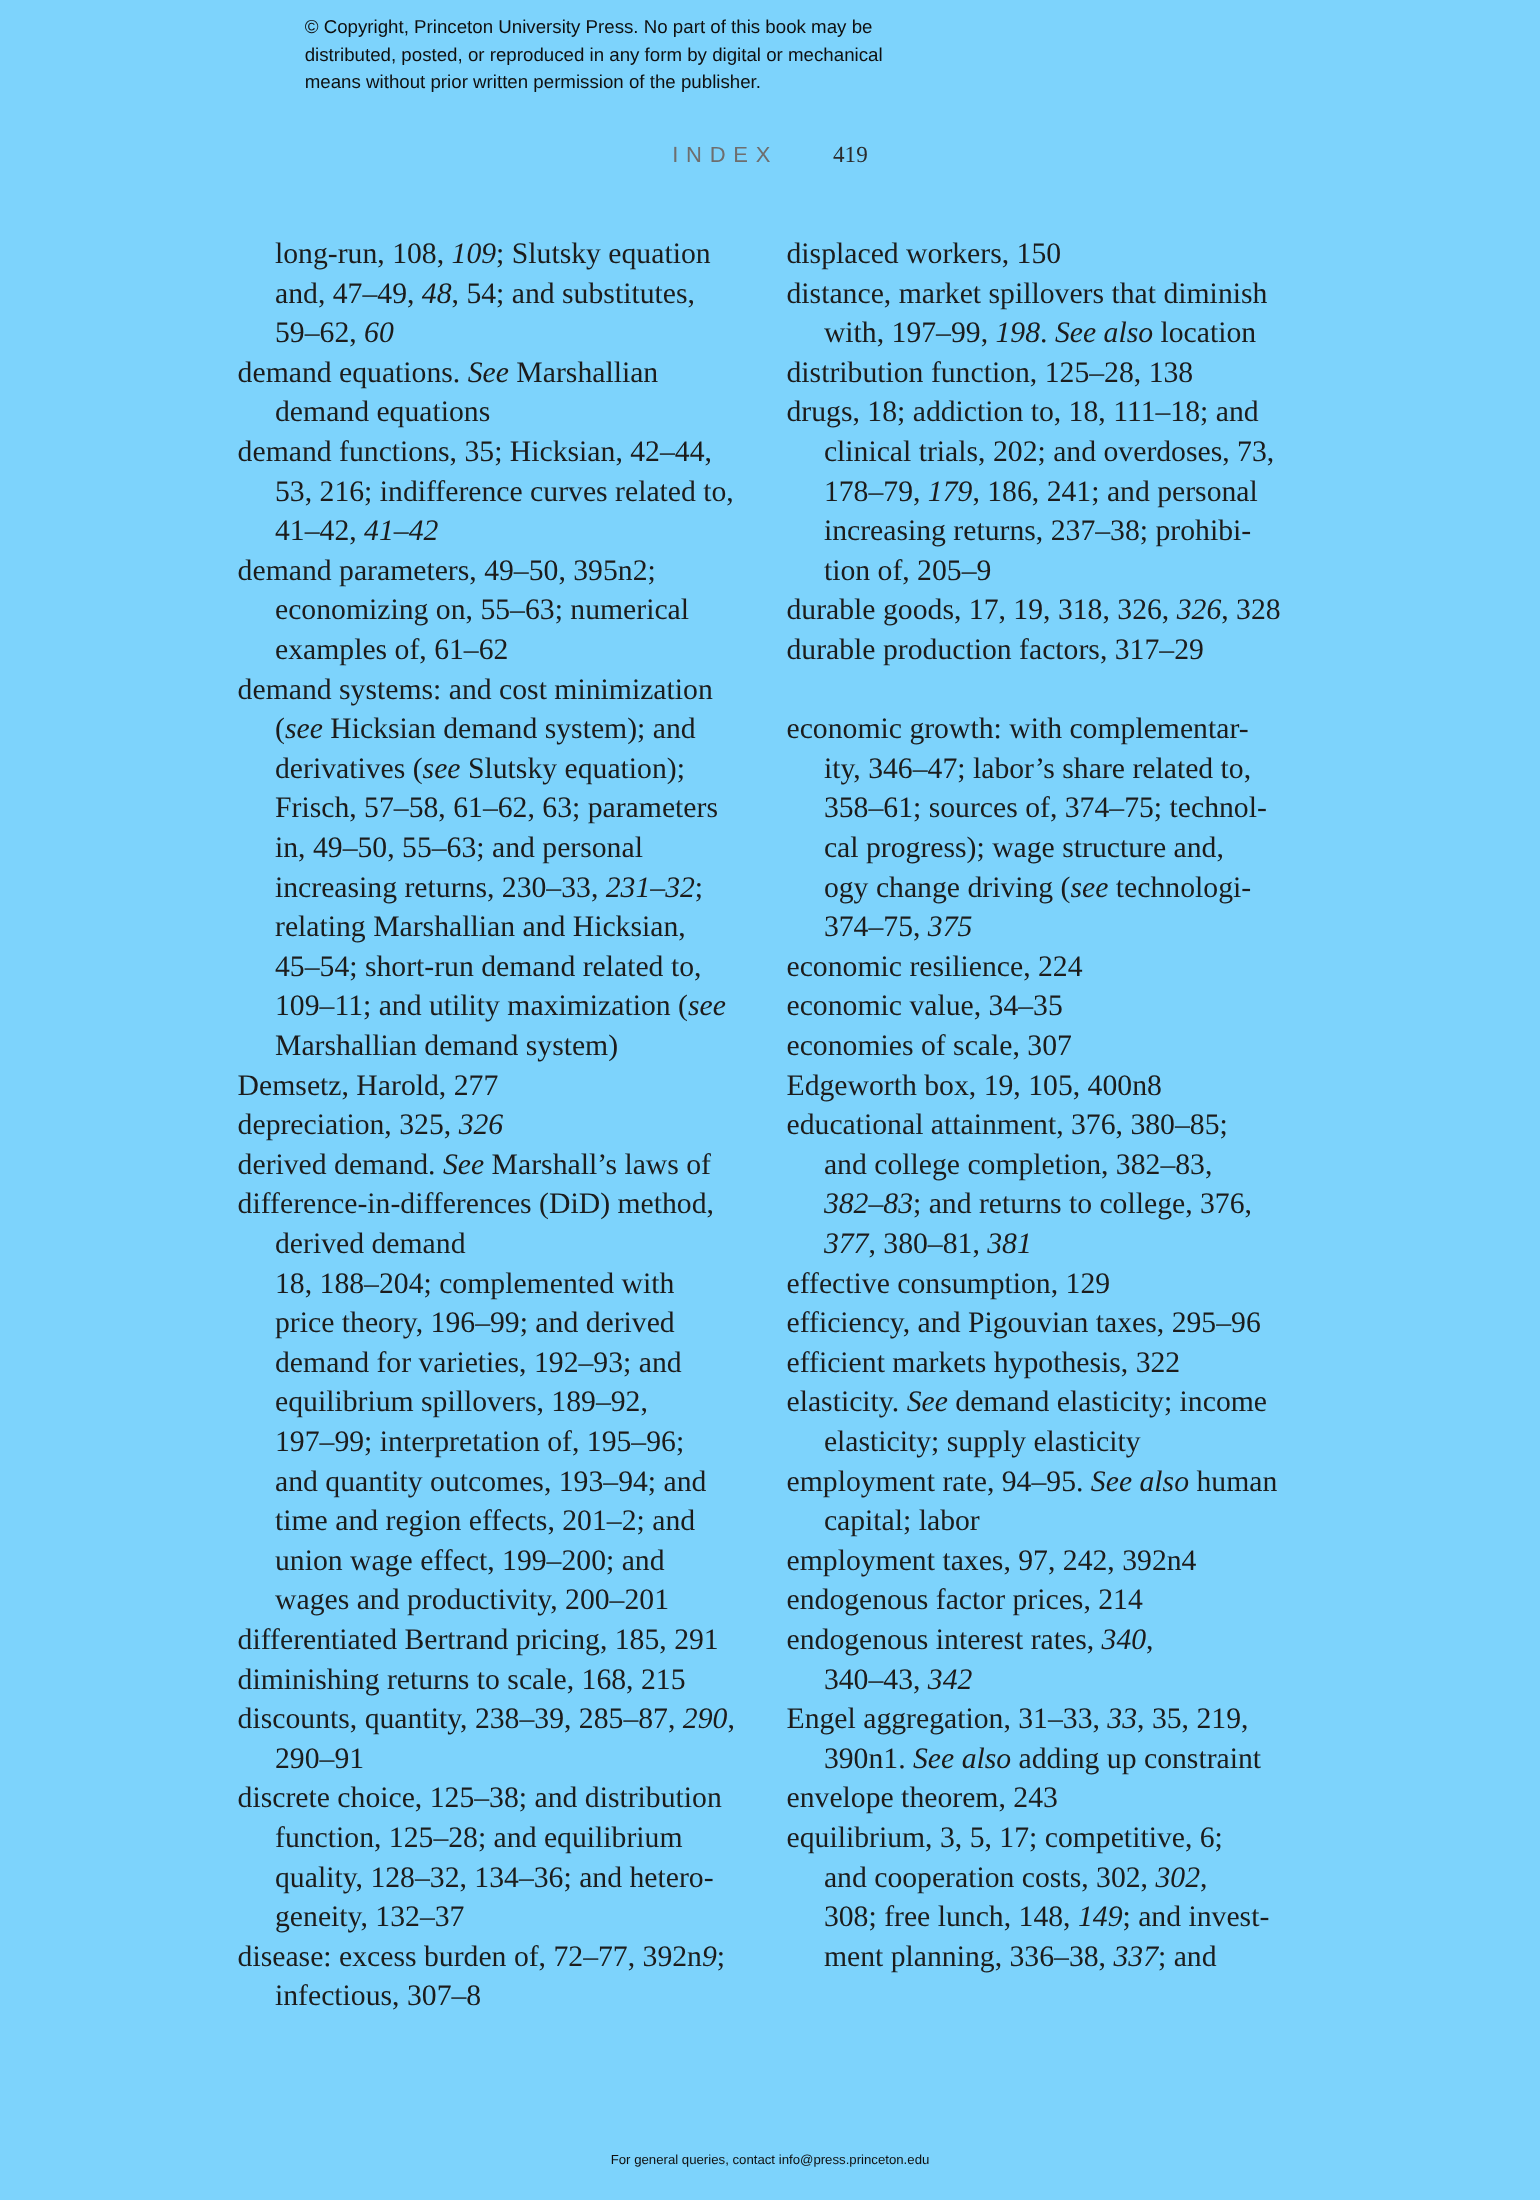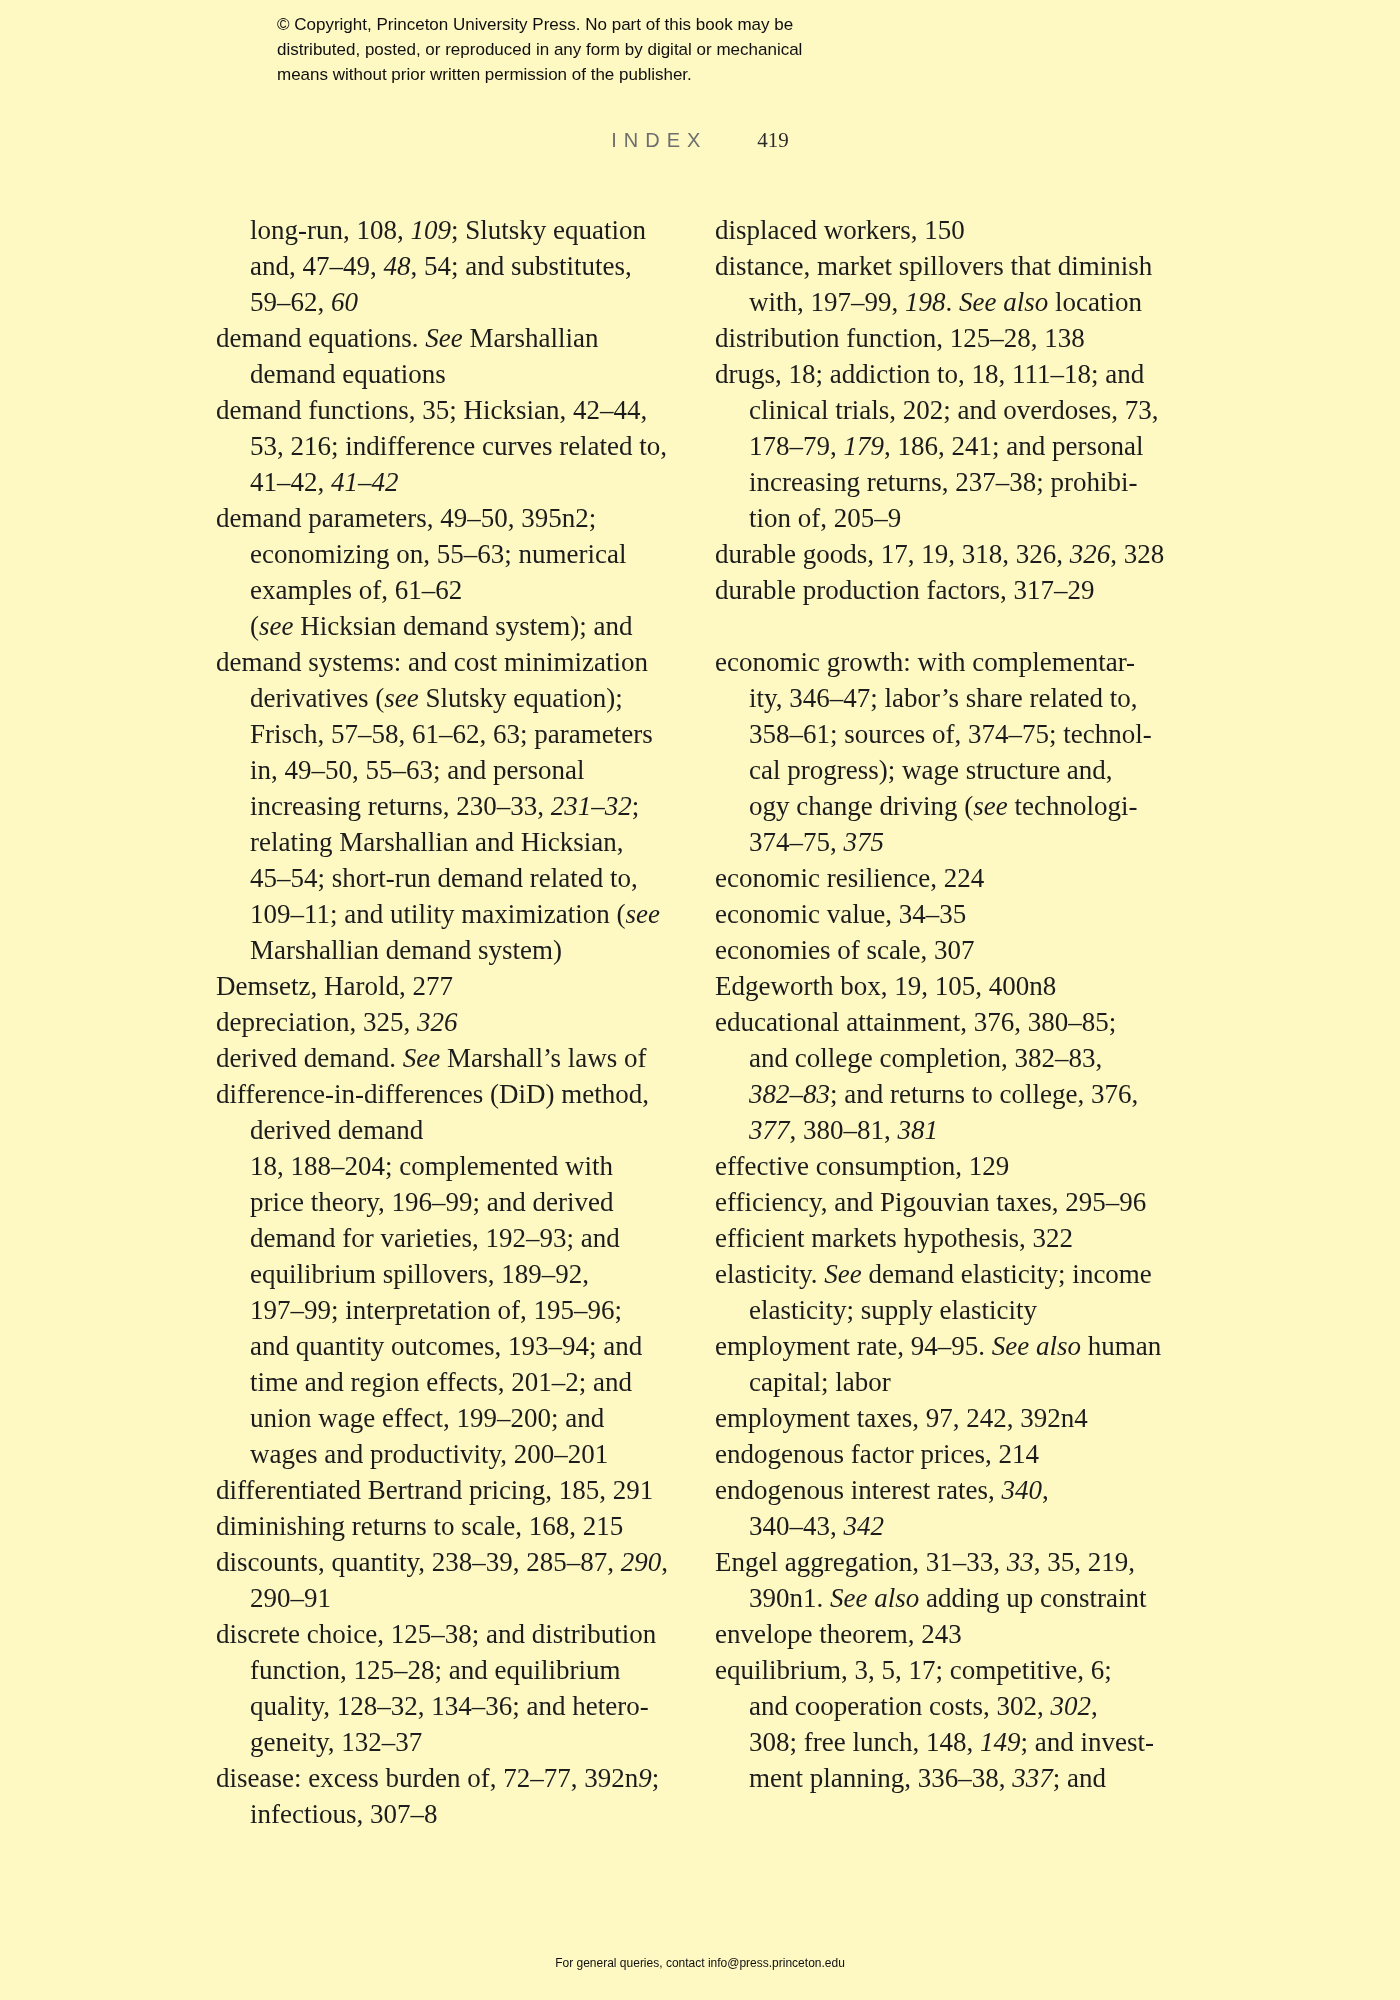--- a/index.html
+++ b/index.html
@@ -2,21 +2,21 @@
 <html><head>
 <meta charset="utf-8">
 <style>
   html, body { margin: 0; padding: 0; }
   body {
     width: 1400px; height: 2000px;
     background: #ffffff;
     font-family: "Liberation Serif", serif;
     position: relative;
   }
-  .page { position: absolute; left: 0; top: 0; width: 1400px; height: 2000px; background: #fef9c3; overflow: hidden; }
+  .page { position: absolute; left: 0; top: 0; width: 1400px; height: 2000px; background: #7dd3fc; overflow: hidden; }
 
   .copyright {
     position: absolute; left: 277px; top: 12px;
     font-family: "Liberation Sans", sans-serif;
     font-size: 17px; line-height: 25px; color: #0f0f0f;
   }
 
   .pagehead {
     position: absolute; top: 128px; left: 0; width: 1400px;
     display: flex; justify-content: center; align-items: baseline; gap: 50px;
@@ -66,22 +66,22 @@
       <div class="ixline ind"><span>and, 47–49, </span><span class="it">48</span><span>, 54; and substitutes,</span></div>
       <div class="ixline ind"><span>59–62, </span><span class="it">60</span></div>
       <div class="ixline"><span>demand equations. </span><span class="it">See</span><span> Marshallian</span></div>
       <div class="ixline ind"><span>demand equations</span></div>
       <div class="ixline"><span>demand functions, 35; Hicksian, 42–44,</span></div>
       <div class="ixline ind"><span>53, 216; indifference curves related to,</span></div>
       <div class="ixline ind"><span>41–42, </span><span class="it">41–42</span></div>
       <div class="ixline"><span>demand parameters, 49–50, 395n2;</span></div>
       <div class="ixline ind"><span>economizing on, 55–63; numerical</span></div>
       <div class="ixline ind"><span>examples of, 61–62</span></div>
+      <div class="ixline"><span>demand systems: and cost minimization</span></div>
       <div class="ixline ind"><span>(</span><span class="it">see</span><span> Hicksian demand system); and</span></div>
-      <div class="ixline"><span>demand systems: and cost minimization</span></div>
       <div class="ixline ind"><span>derivatives (</span><span class="it">see</span><span> Slutsky equation);</span></div>
       <div class="ixline ind"><span>Frisch, 57–58, 61–62, 63; parameters</span></div>
       <div class="ixline ind"><span>in, 49–50, 55–63; and personal</span></div>
       <div class="ixline ind"><span>increasing returns, 230–33, </span><span class="it">231–32</span><span>;</span></div>
       <div class="ixline ind"><span>relating Marshallian and Hicksian,</span></div>
       <div class="ixline ind"><span>45–54; short-run demand related to,</span></div>
       <div class="ixline ind"><span>109–11; and utility maximization (</span><span class="it">see</span></div>
       <div class="ixline ind"><span>Marshallian demand system)</span></div>
       <div class="ixline"><span>Demsetz, Harold, 277</span></div>
       <div class="ixline"><span>depreciation, 325, </span><span class="it">326</span></div>

